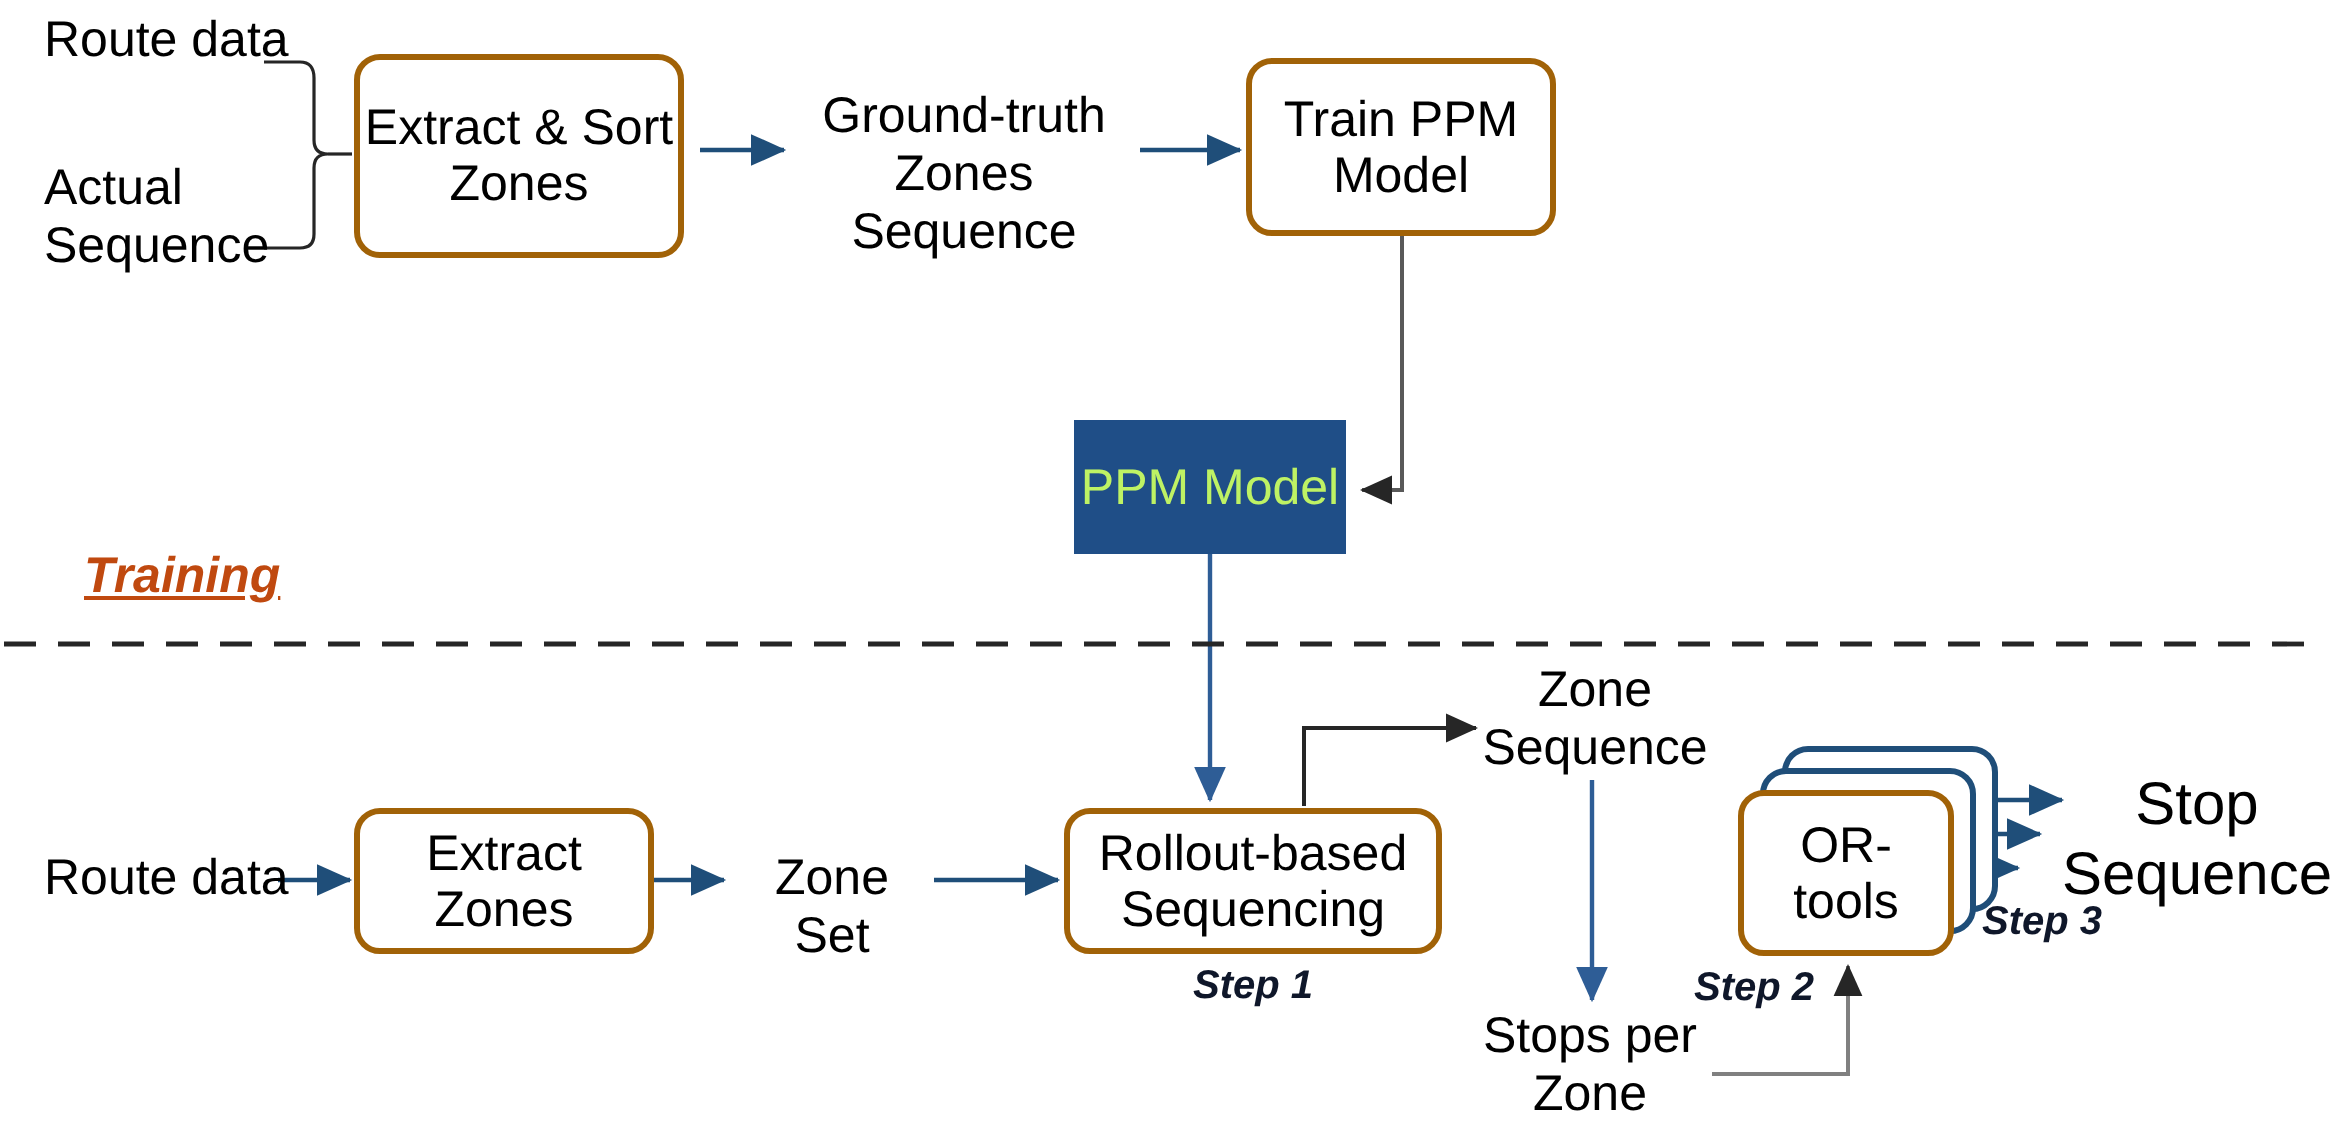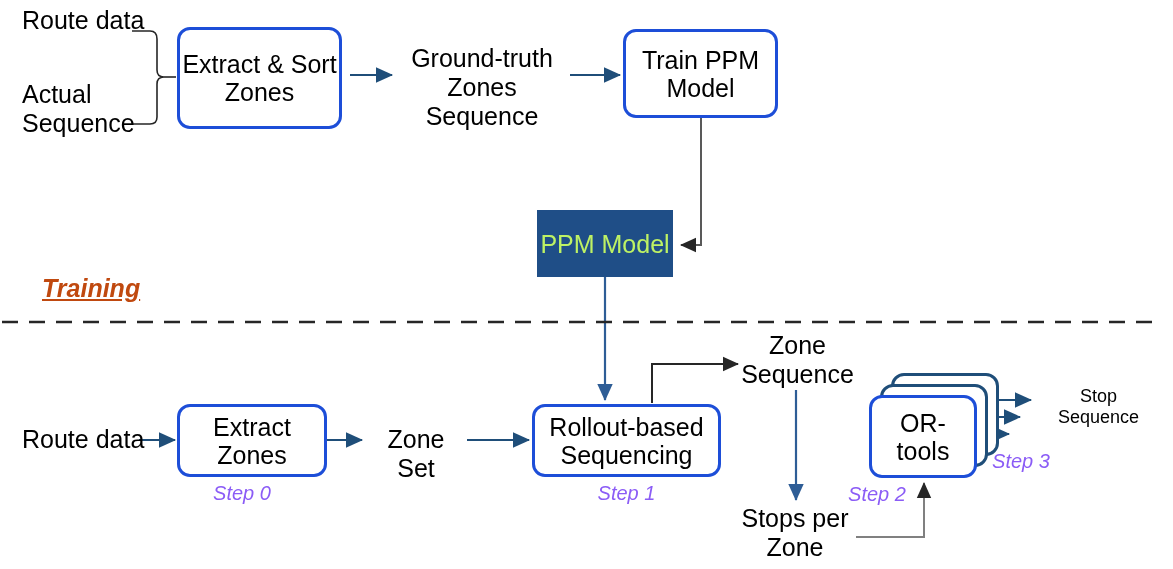--- a/index.html
+++ b/index.html
@@ -27,21 +27,21 @@
     position: absolute;
     box-sizing: border-box;
     display: flex;
     align-items: center;
     justify-content: center;
     text-align: center;
     line-height: 1.12;
     color: #000000;
   }
   .box-outline {
-    border: 3px solid #1d4ed8;
+    border: 3px solid #a16207;
     border-radius: 13px;
     background: #ffffff;
   }
   .box-filled {
     background: #1F4E87;
     color: #bef264;
     border: none;
     border-radius: 0;
   }
   .label {
@@ -57,22 +57,22 @@
   .phase {
     position: absolute;
     font-style: italic;
     font-weight: bold;
     color: #C0490F;
     text-decoration: underline;
   }
   .step {
     position: absolute;
     font-style: italic;
-    font-weight: normal;
-    color: #8b5cf6;
+    font-weight: bold;
+    color: #0f172a;
     text-align: center;
     white-space: nowrap;
   }
   .stack-shadow {
     position: absolute;
     box-sizing: border-box;
     border: 3px solid #1F4E79;
     border-radius: 13px;
     background: #ffffff;
   }
@@ -146,21 +146,20 @@
 Model</div>
 
   <div class="phase" style="left:42px; top:274px; font-size:25px;">Training</div>
 
 
   <div class="label label-left" style="left:22px; top:425px; font-size:25px;">Route data</div>
 
   <div class="node box-outline" style="left:177px; top:404px; width:150px; height:73px; font-size:25px;">Extract
 Zones</div>
 
-  <div class="step" style="left:177px; top:482px; width:130px; font-size:20px;">Step 0</div>
 
   <div class="label" style="left:366px; top:425px; width:100px; font-size:25px;">Zone Set</div>
 
   <div class="node box-outline" style="left:532px; top:404px; width:189px; height:73px; font-size:25px;">Rollout-based
 Sequencing</div>
 
   <div class="step" style="left:532px; top:482px; width:189px; font-size:20px;">Step 1</div>
 
   <div class="label" style="left:740px; top:331px; width:115px; font-size:25px;">Zone
 Sequence</div>
@@ -170,16 +169,16 @@
 
   <div class="stack-shadow" style="left:891px; top:373px; width:108px; height:83px;"></div>
   <div class="stack-shadow" style="left:880px; top:384px; width:108px; height:83px;"></div>
   <div class="node box-outline" style="left:869px; top:395px; width:108px; height:83px; font-size:25px;">OR-
 tools</div>
 
   <div class="step" style="left:822px; top:483px; width:110px; font-size:20px;">Step 2</div>
 
   <div class="step" style="left:966px; top:450px; width:110px; font-size:20px;">Step 3</div>
 
-  <div class="label" style="left:1026px; top:386px; width:145px; font-size:18px;">Stop
+  <div class="label" style="left:1026px; top:386px; width:145px; font-size:30px;">Stop
 Sequence</div>
 
 </div>
 
 </body></html>

